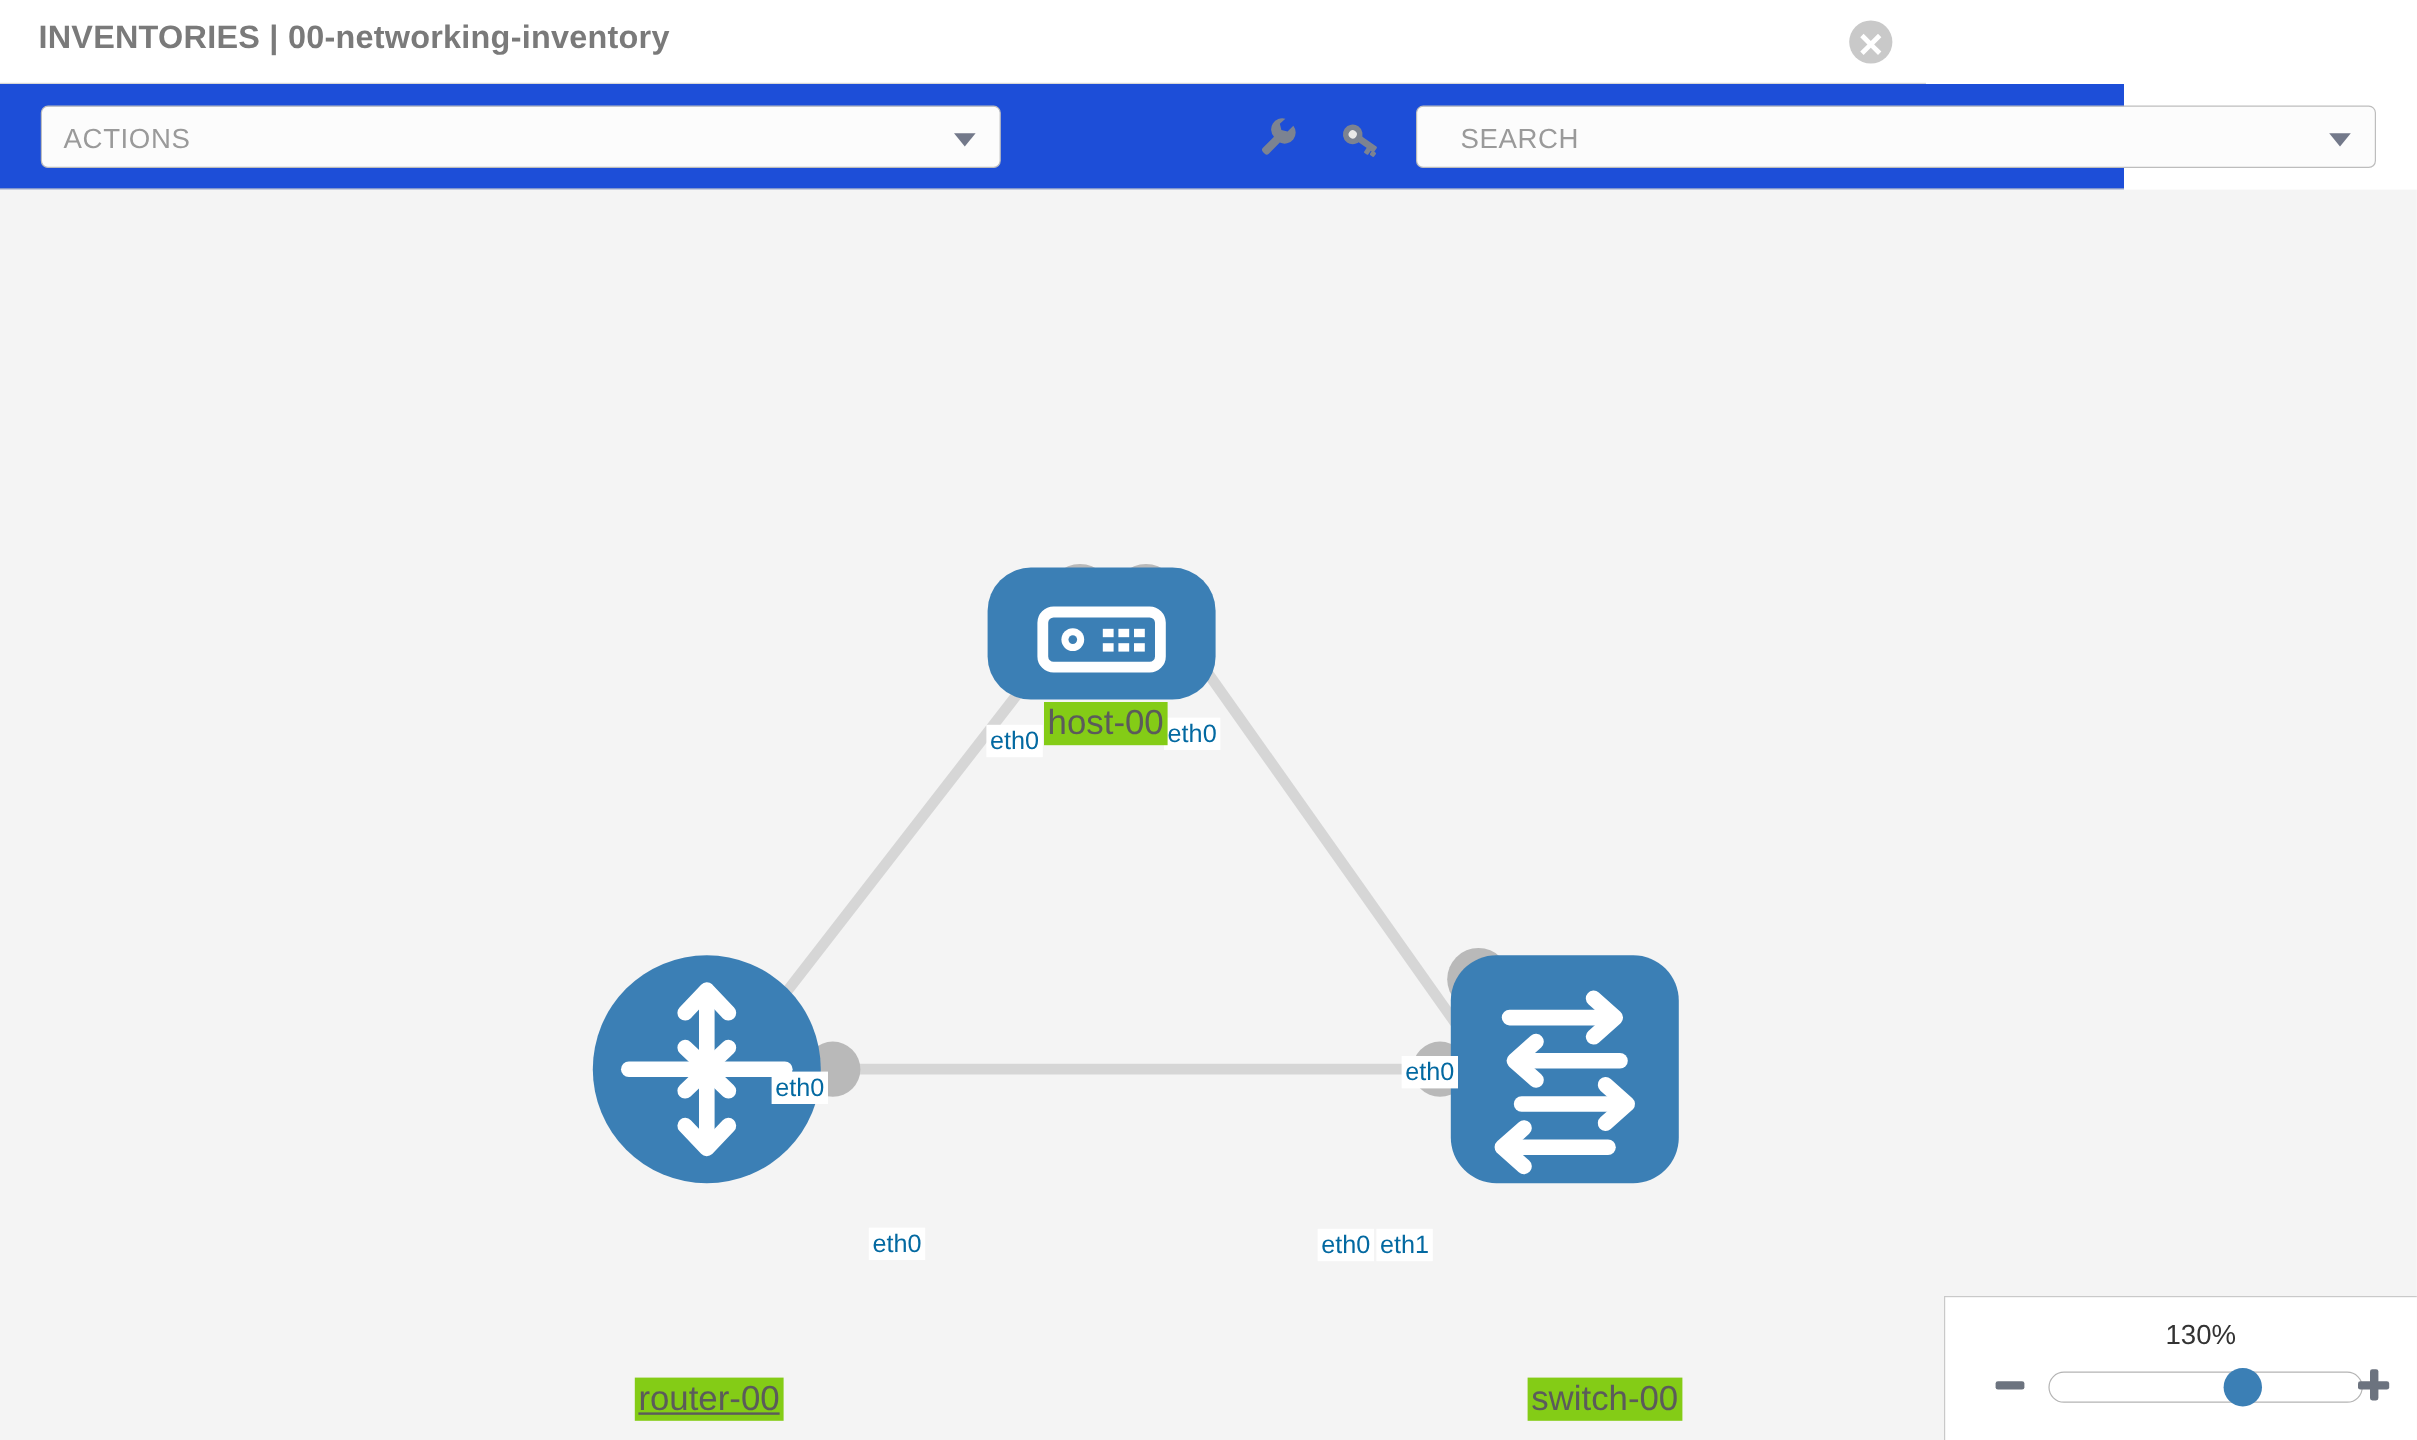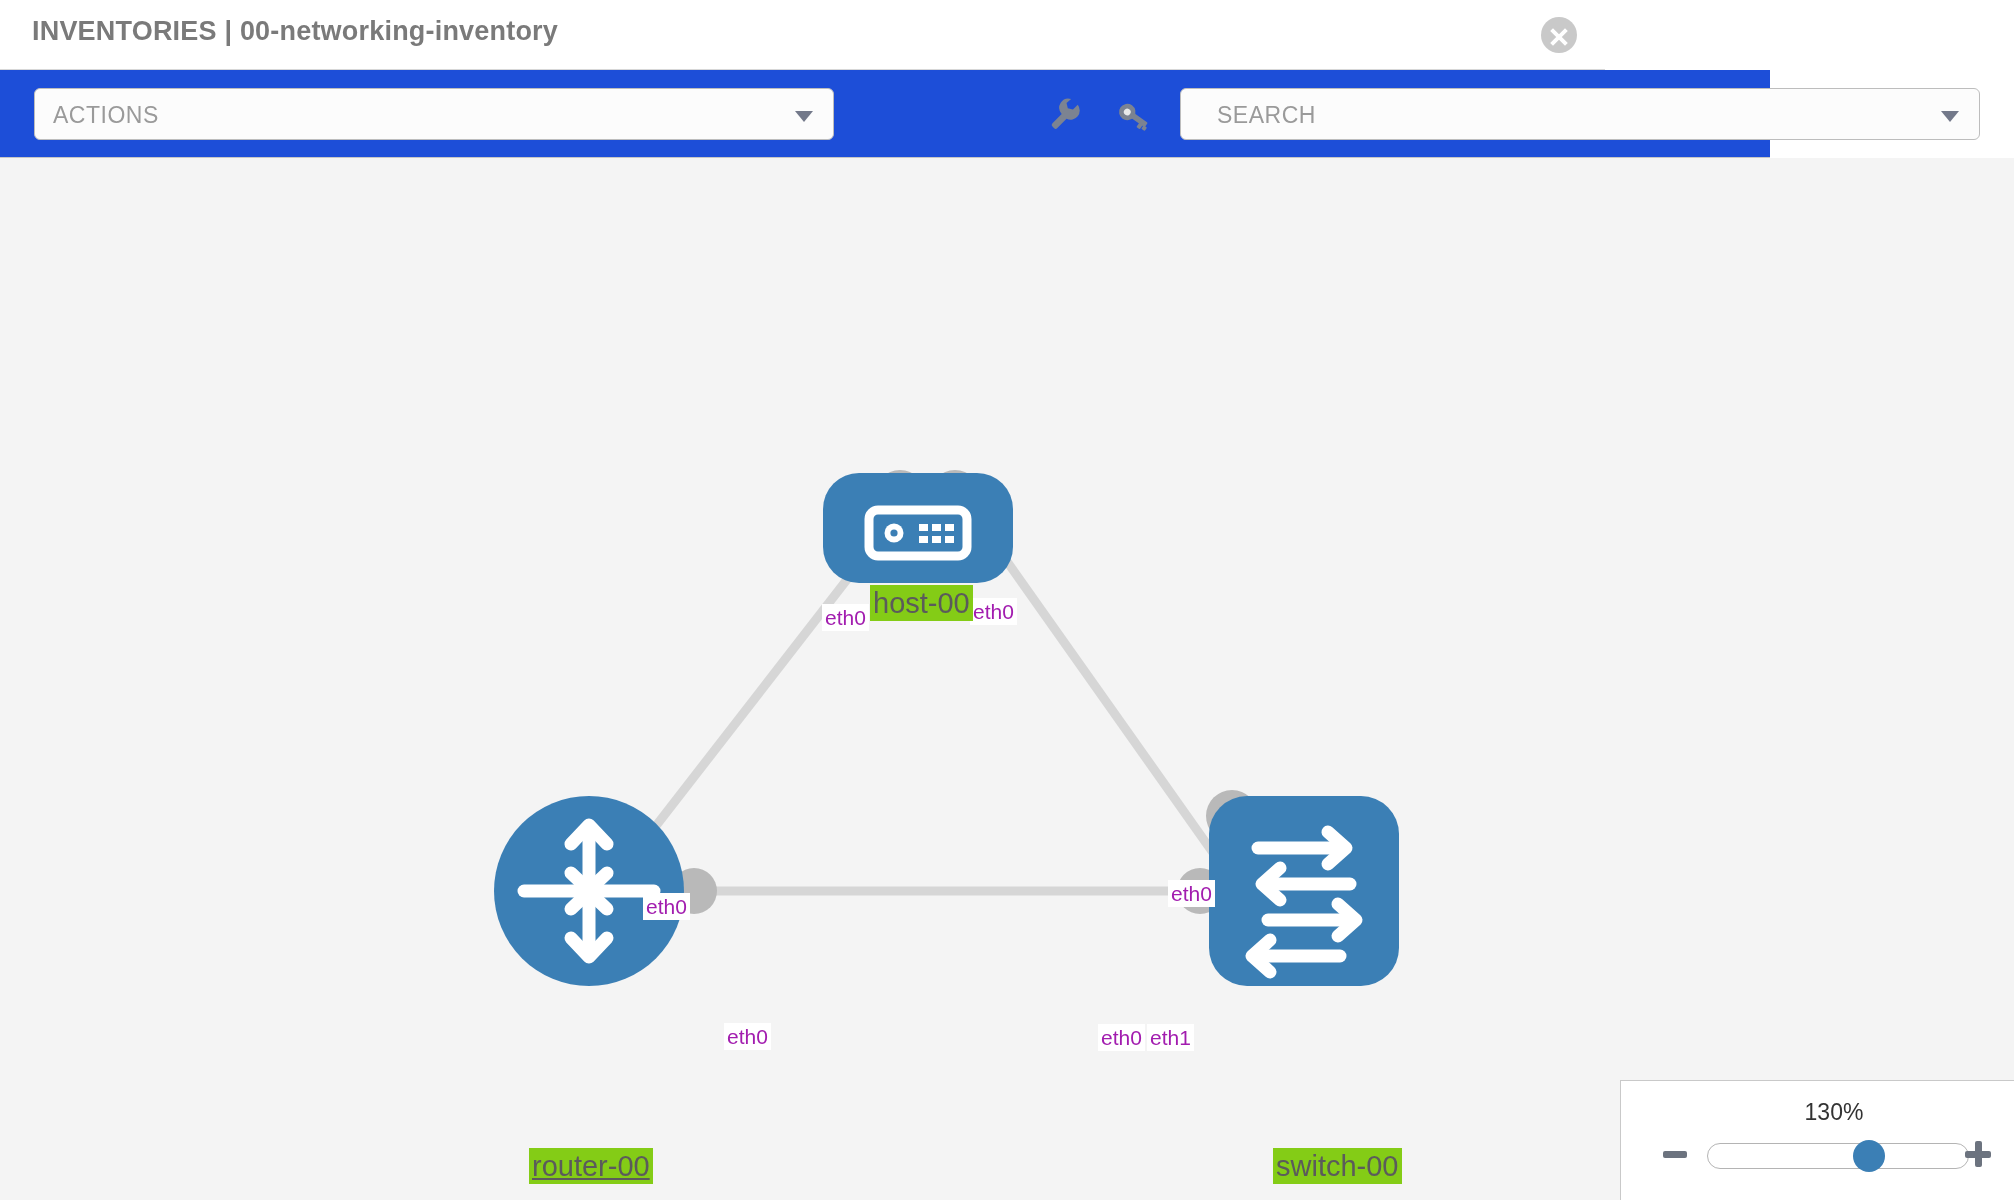--- a/index.html
+++ b/index.html
@@ -140,21 +140,21 @@
     background: #84cc16;
     color: #5b5b5b;
     font-size: 29px;
     line-height: 34px;
     padding: 1px 3px;
     white-space: nowrap;
   }
   .iface-label {
     position: absolute;
     background: #ffffff;
-    color: #a21caf;
+    color: #0369a1;
     font-size: 21px;
     line-height: 25px;
     padding: 1px 3px;
     white-space: nowrap;
   }
 
   
   .zoom-panel {
     position: absolute;
     left: 1620px;

